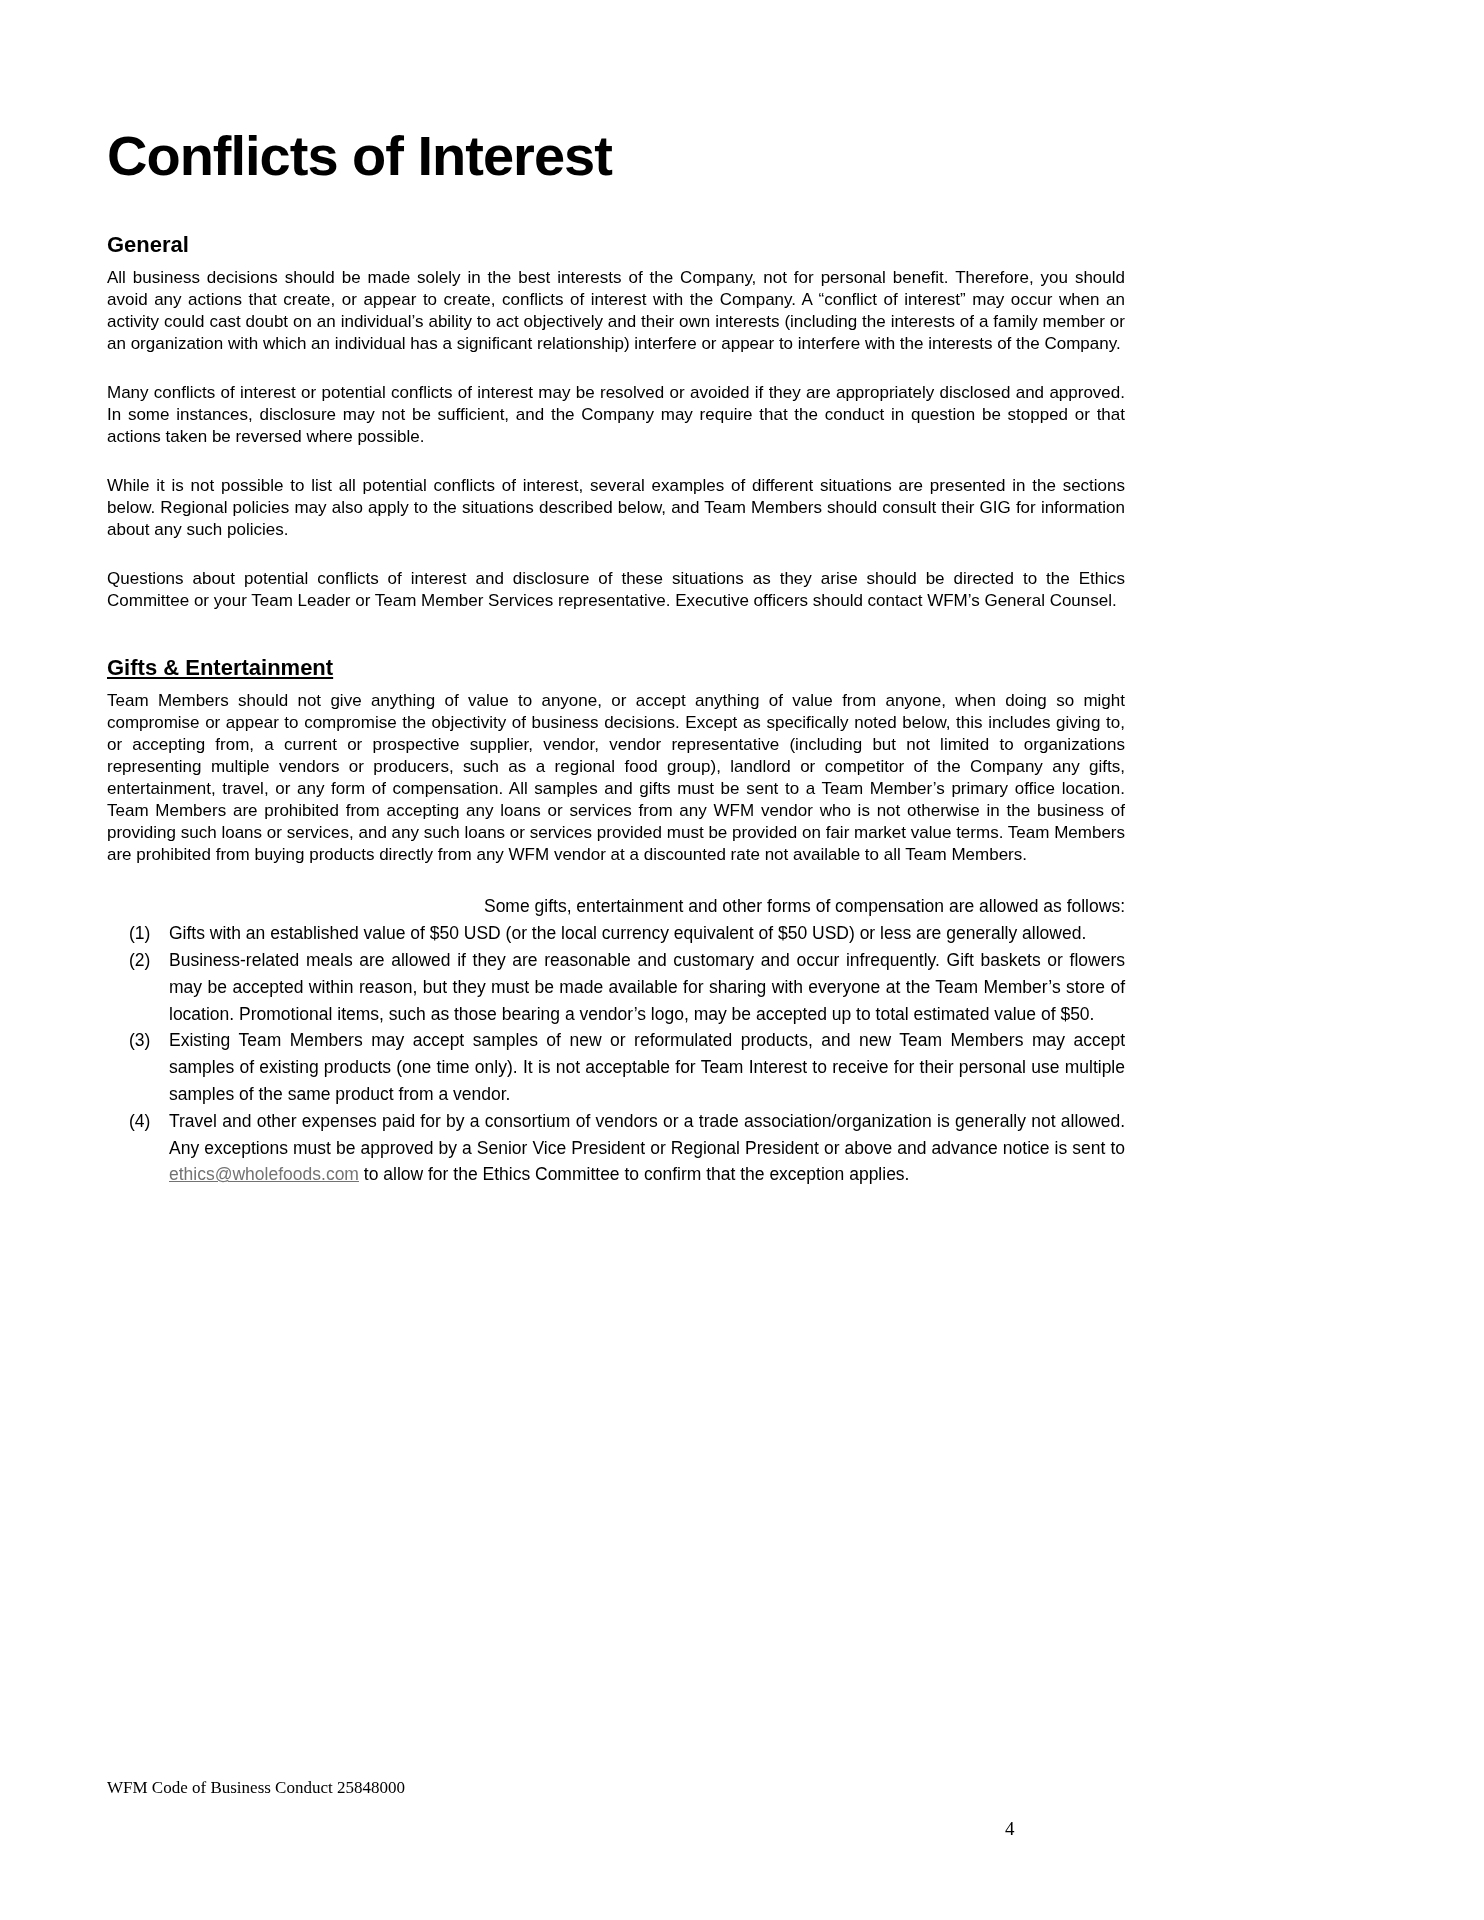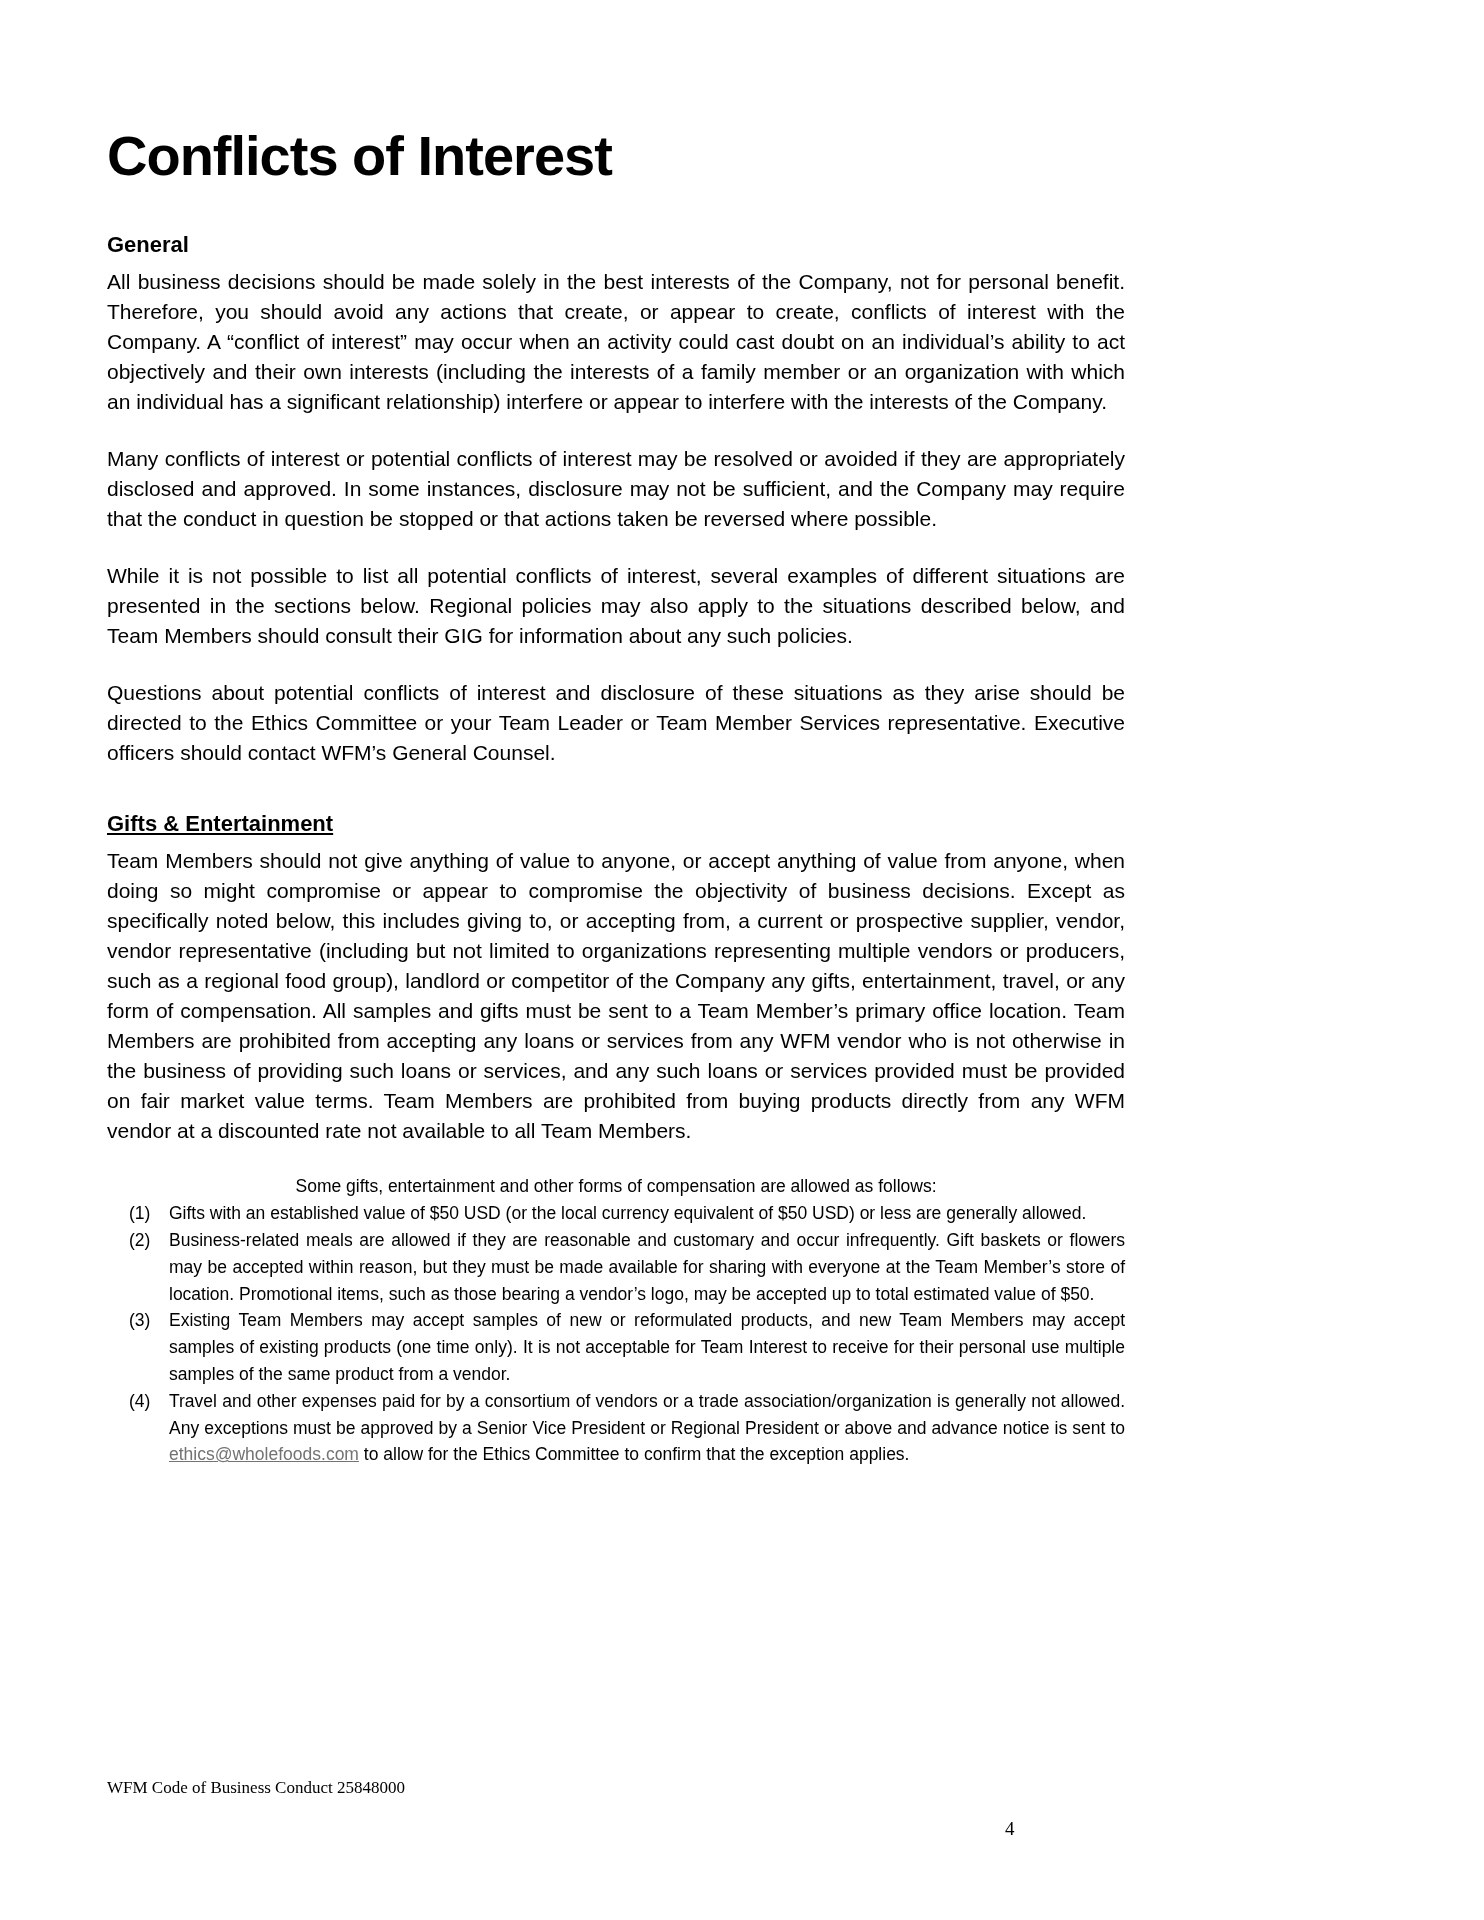--- a/index.html
+++ b/index.html
@@ -27,30 +27,30 @@
     letter-spacing: -1px;
   }
   h2.section-heading {
     font-size: 22px;
     font-weight: 700;
     margin: 0 0 9px 0;
   }
   .section-general h2.section-heading { margin-top: 46px; }
   .section-gifts h2.section-heading { margin-top: 43px; text-decoration: underline; }
   p.body-para {
-    font-size: 21px;
-    line-height: 30px;
+    font-size: 17px;
+    line-height: 22px;
     text-align: justify;
     margin: 0 0 27px 0;
   }
   p.list-intro {
     font-size: 17.5px;
     line-height: 26.8px;
     margin: 0;
-    text-align: center;
+    text-align: right;
   }
   .numbered-list { margin: 0; }
   .list-item {
     display: flex;
     font-size: 17.5px;
     line-height: 26.8px;
     padding-left: 22px;
   }
   .list-item .num {
     flex: none;

